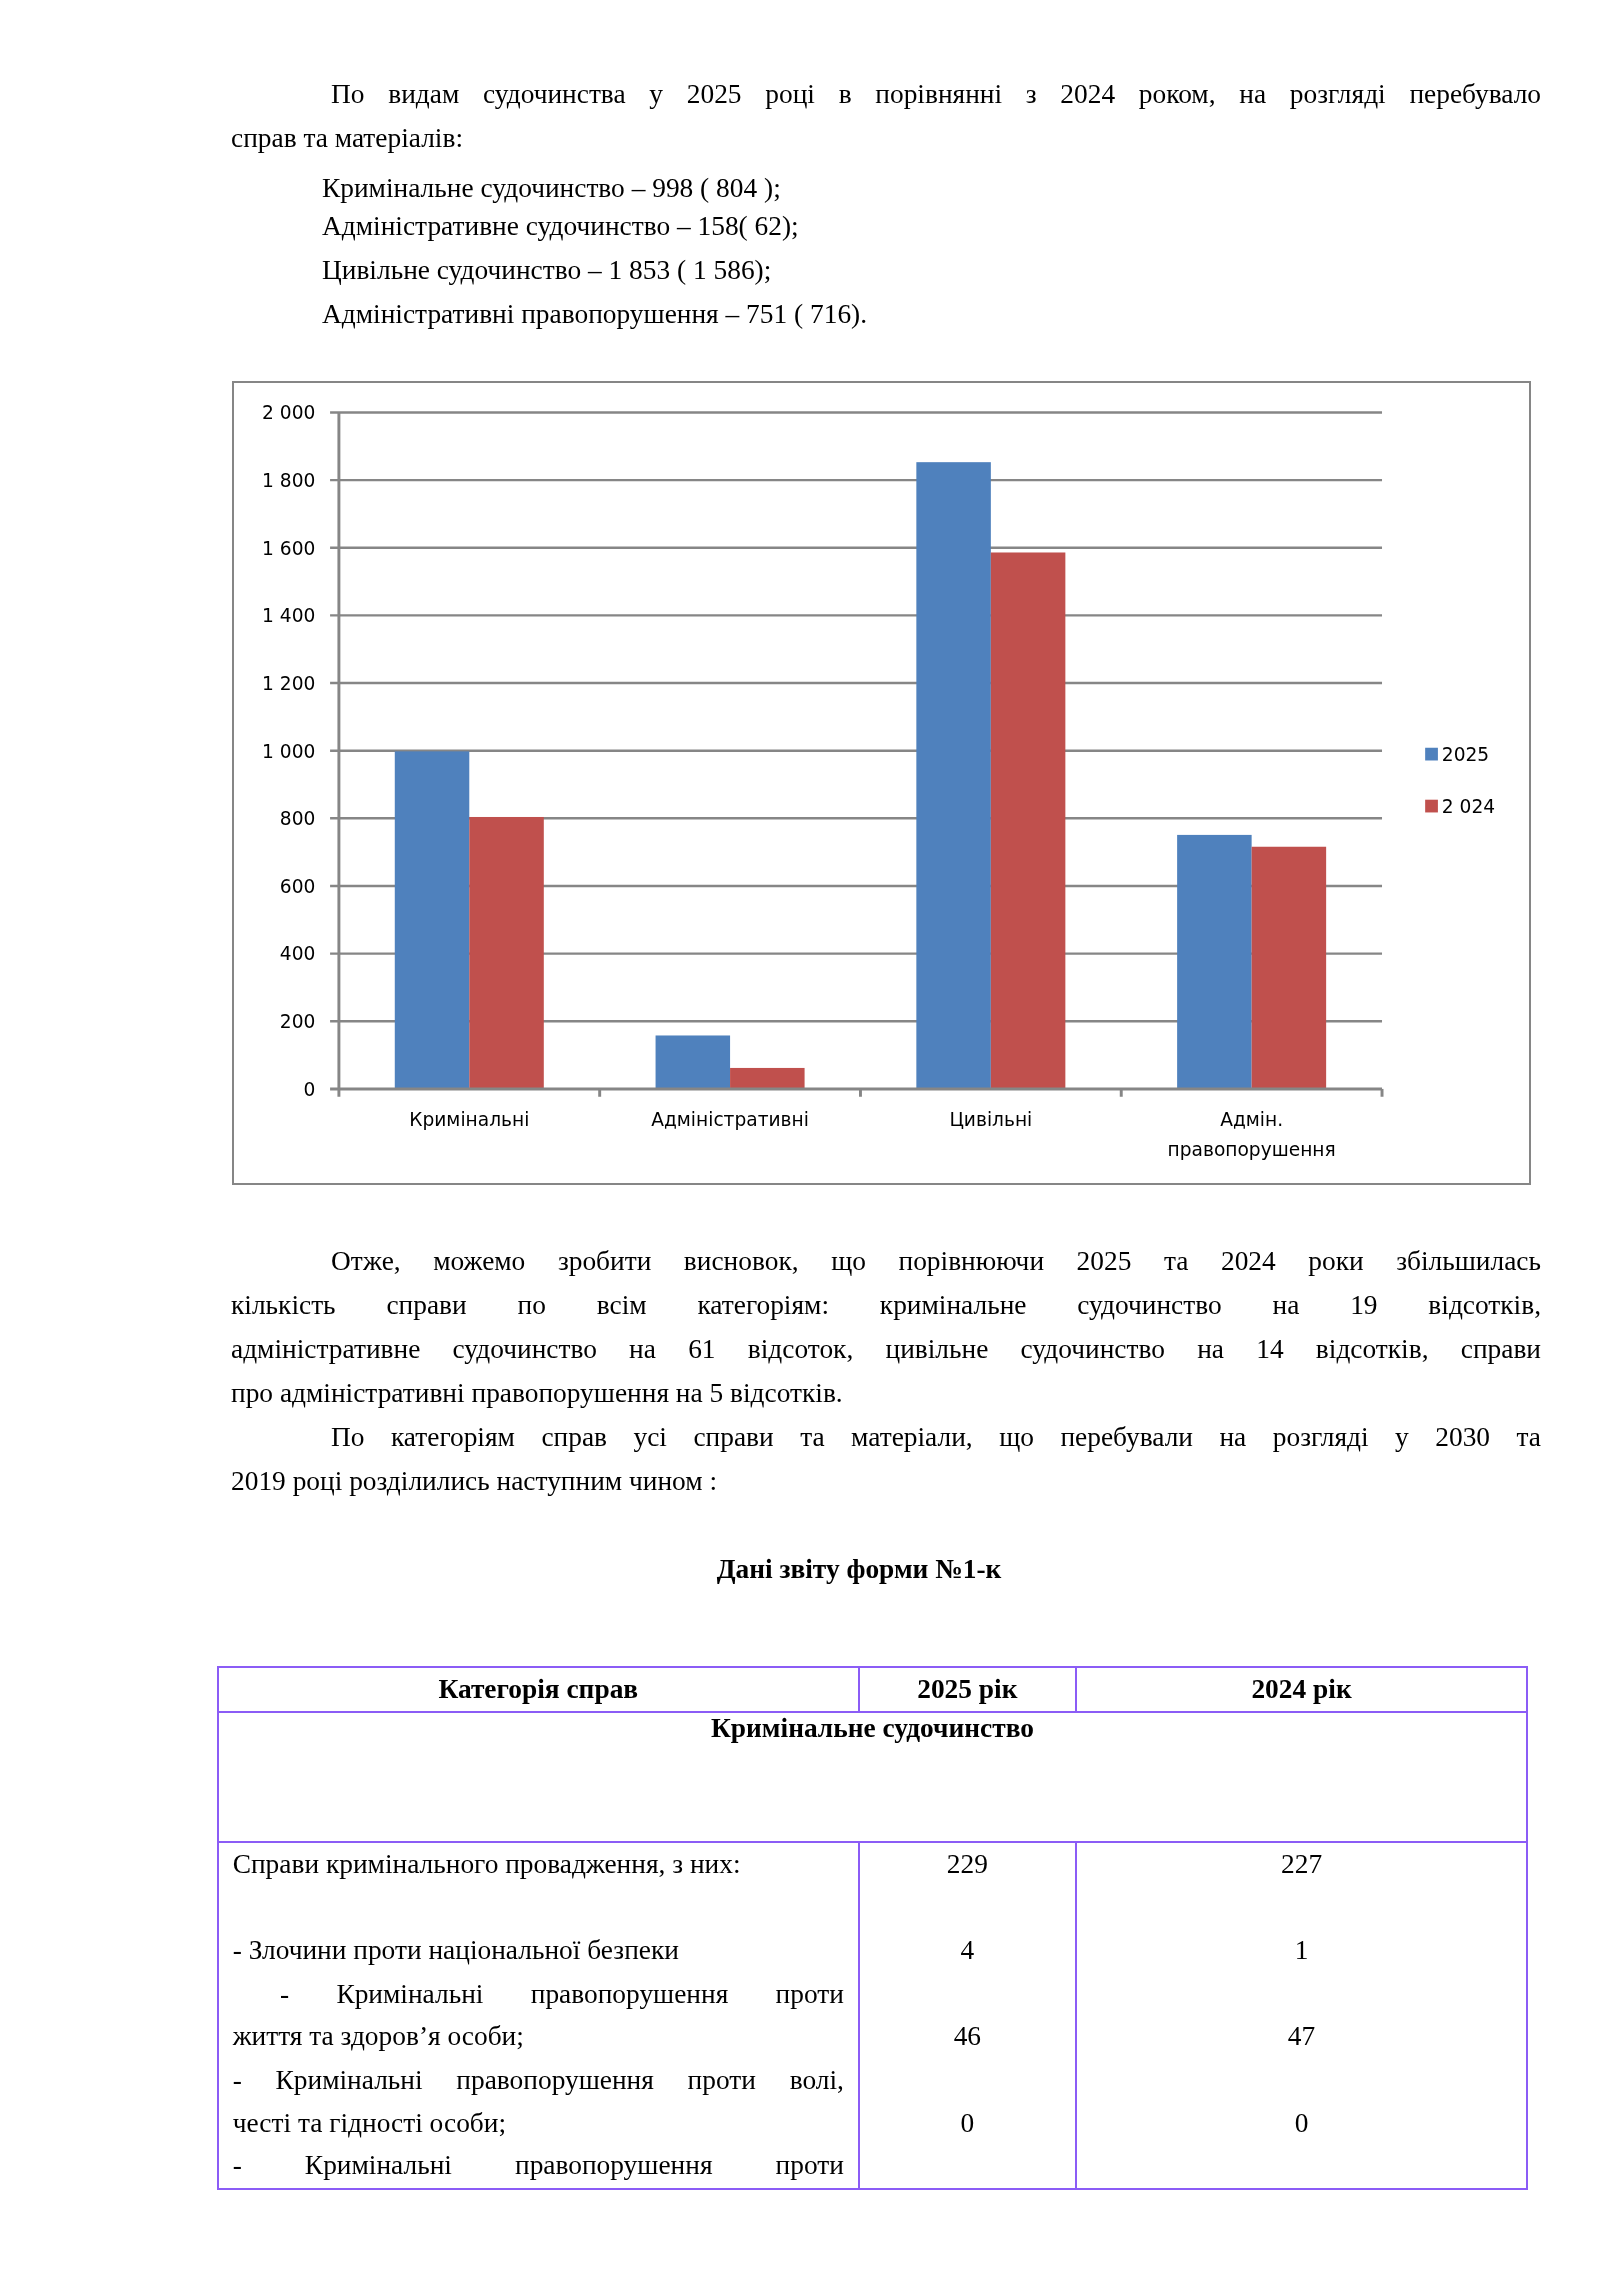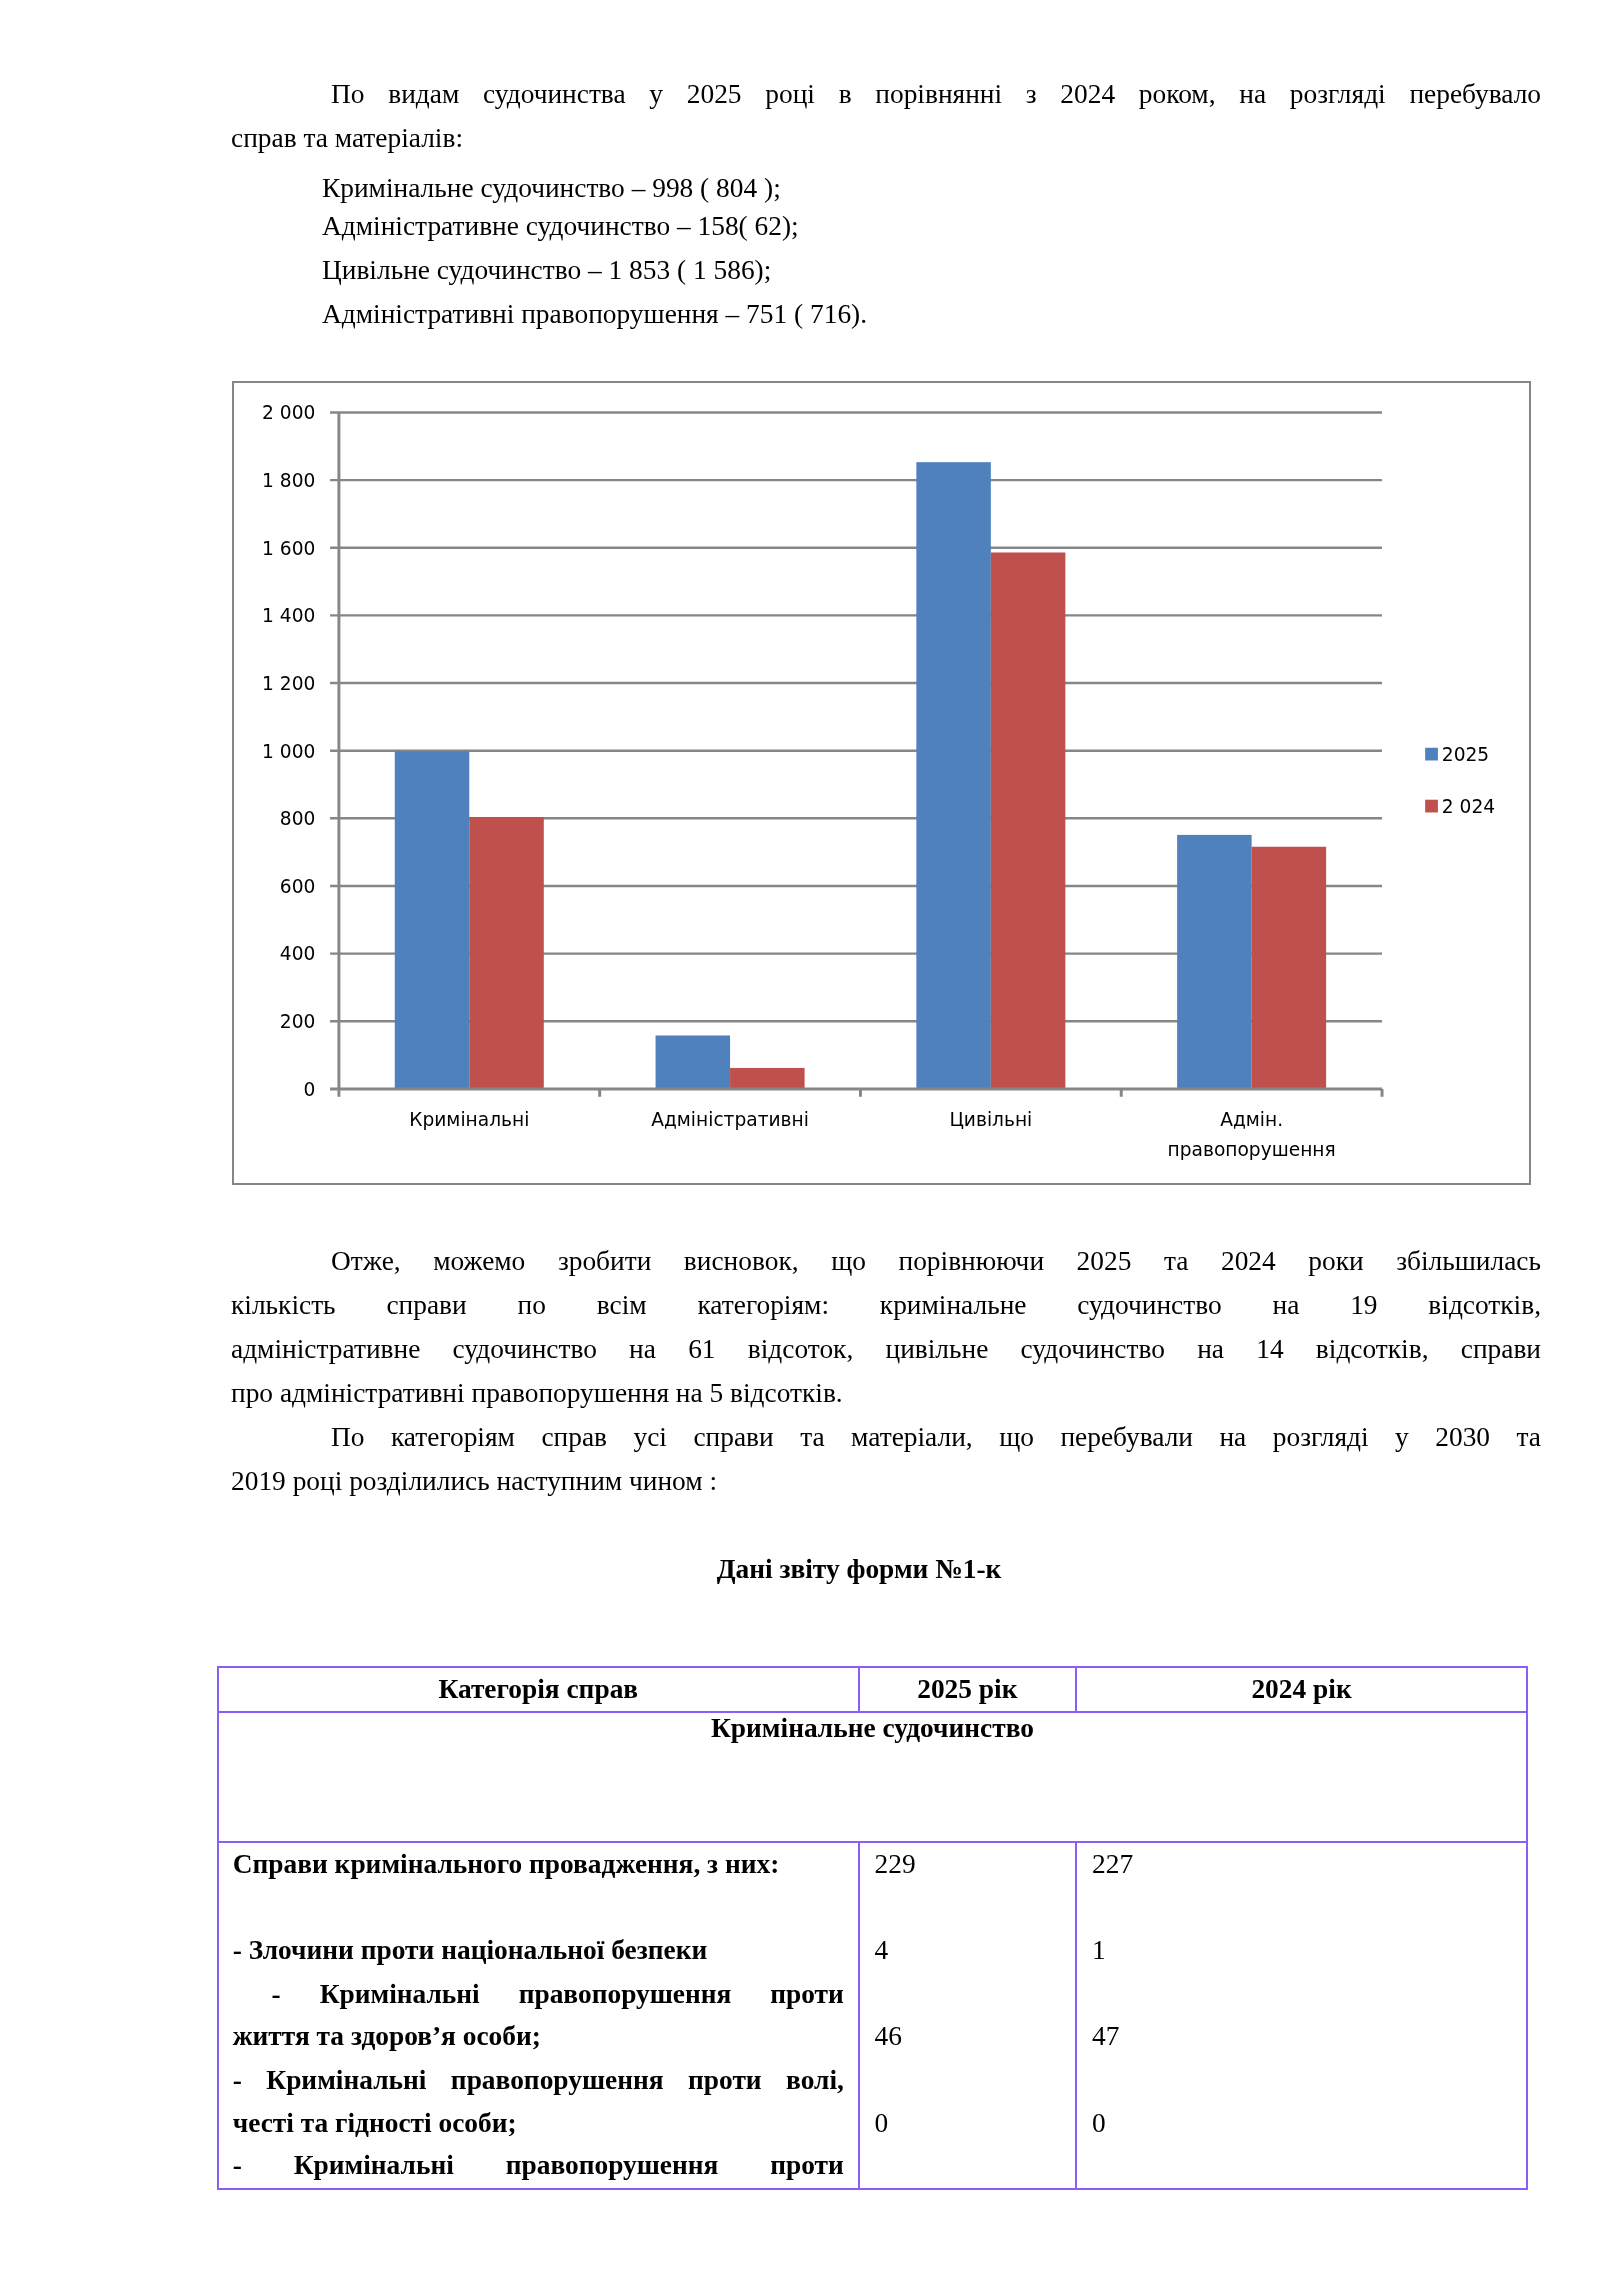--- a/index.html
+++ b/index.html
@@ -20,23 +20,23 @@
 
   .title-center { position: absolute; left: 0; width: 1621px; top: 1552px; text-align: center;
                   font-size: 27.4px; font-weight: bold; line-height: 35px; padding-left: 97px; box-sizing: border-box; }
 
   table.report { position: absolute; left: 217px; top: 1666px; width: 1311px; border-collapse: collapse;
                  font-size: 27.4px; }
   table.report td, table.report th { border: 2px solid #8b5cf6; padding: 0; vertical-align: top; }
   table.report th { font-weight: bold; height: 43px; text-align: center; vertical-align: middle; }
   .cat-row td { height: 128px; text-align: center; vertical-align: middle; font-weight: bold; }
   .data-cell { position: relative; height: 345px; }
-  .cell-line { position: absolute; white-space: nowrap; line-height: 35px; font-weight: bold; }
+  .cell-line { position: absolute; white-space: nowrap; line-height: 35px; }
   .c1 .cell-line { left: 13.7px; }
-  .num { position: absolute; width: 100%; text-align: left; line-height: 35px; margin-left: 15px; }
+  .num { position: absolute; width: 100%; text-align: center; line-height: 35px; }
 </style>
 </head>
 <body>
 
 <div class="para" style="top:72px;">
   <span class="just indent">По видам судочинства у 2025 році в порівнянні з 2024 роком, на розгляді перебувало</span>
   <span class="line">справ та матеріалів:</span>
 </div>
 <div class="li" style="top:166px;font-family:Liberation Serif, serif;">Кримінальне судочинство – 998 ( 804 );</div>
 <div class="li" style="top:204px;">Адміністративне судочинство – 158( 62);</div>

